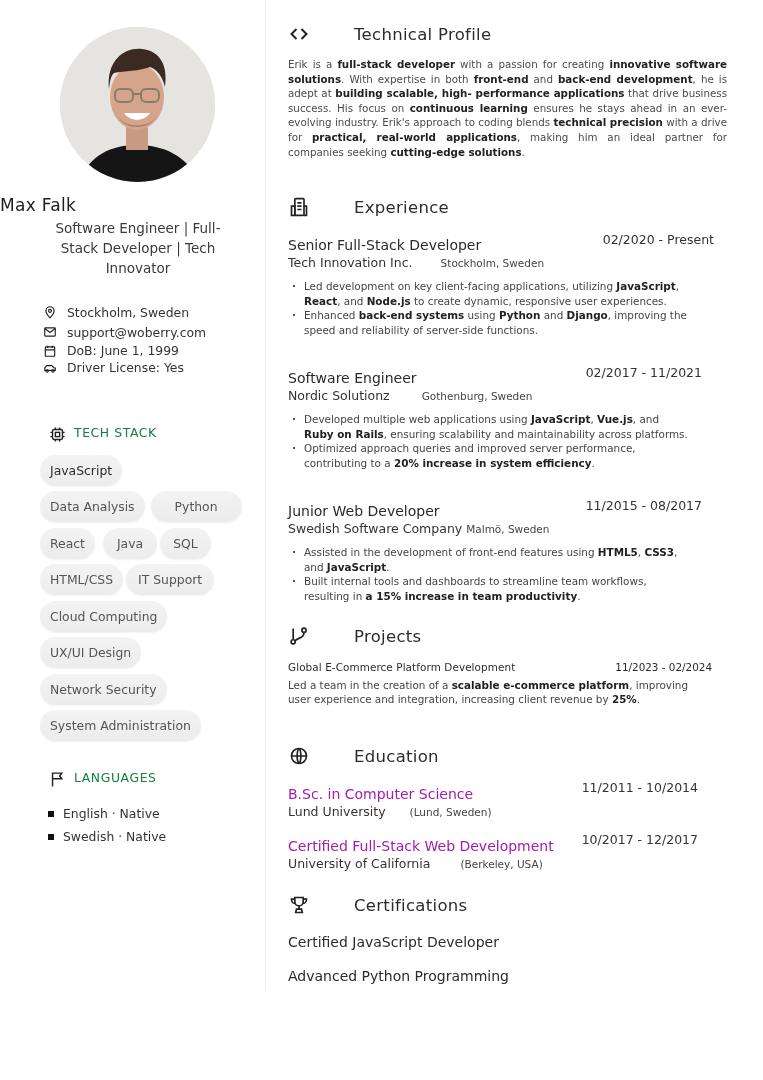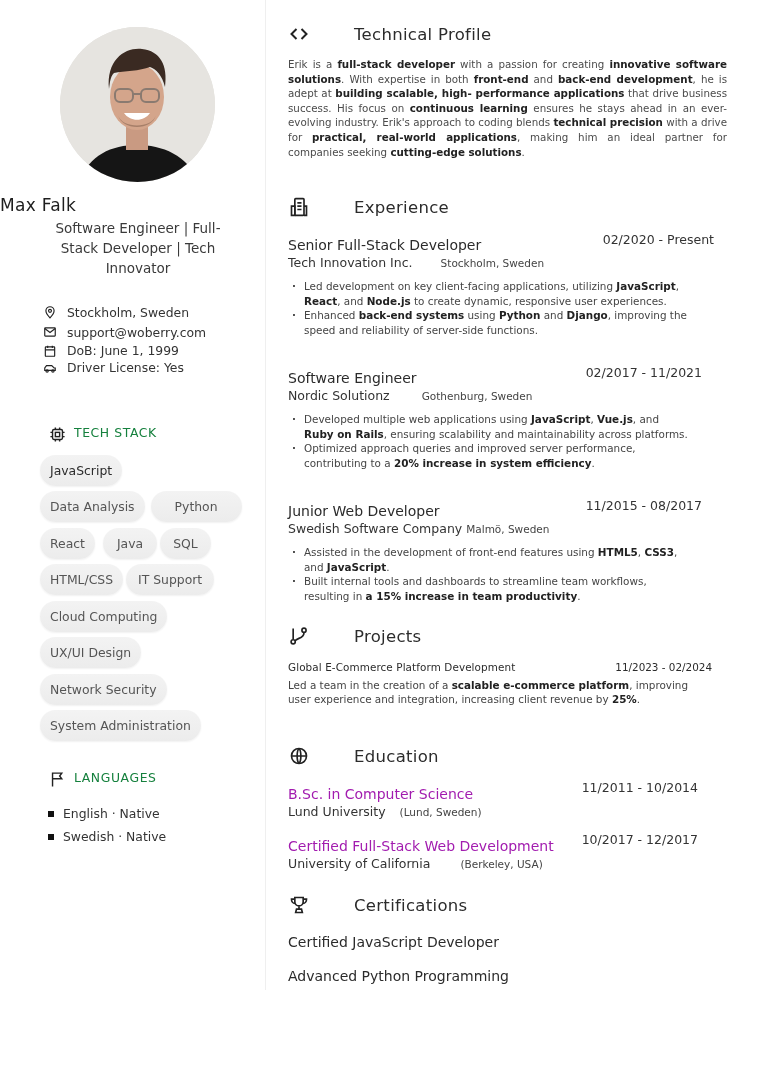--- a/index.html
+++ b/index.html
@@ -55,21 +55,21 @@
   .proj { position: absolute; left: 0; top: 661px; width: 440px; }
   .proj-title { font-size: 10.4px; color: #2b2b2b; font-weight: normal; letter-spacing: 0.1px; }
   .proj-date { position: absolute; right: 16px; top: 0; font-size: 10.4px; color: #2b2b2b; }
   .proj-desc { margin-top: 5px; width: 400px; font-size: 10.4px; line-height: 14.2px; color: #444; }
   .proj-desc b { color: #222; }
 
   .edu { position: absolute; left: 0; width: 440px; }
   .edu-title { font-size: 14px; color: #a21caf; height: 18px; line-height: 18px; }
   .edu-date { position: absolute; right: 30px; top: -5px; font-size: 12.5px; color: #333; }
   .edu-sub { font-size: 12.5px; color: #333; height: 17px; line-height: 17px; }
-  .edu-sub .loc { font-size: 10.5px; color: #444; margin-left: 14px; }
+  .edu-sub .loc { font-size: 10.5px; color: #444; margin-left: 24px; }
 
   .cert { position: absolute; left: 0; font-size: 14px; color: #2b2b2b; }
 </style>
 </head>
 <body>
 
 <aside class="sidebar">
   <div class="avatar" title="Portrait of smiling man with glasses in black t-shirt">
     <svg viewBox="0 0 155 155">
       <rect width="155" height="155" fill="#e6e4e0"></rect>

